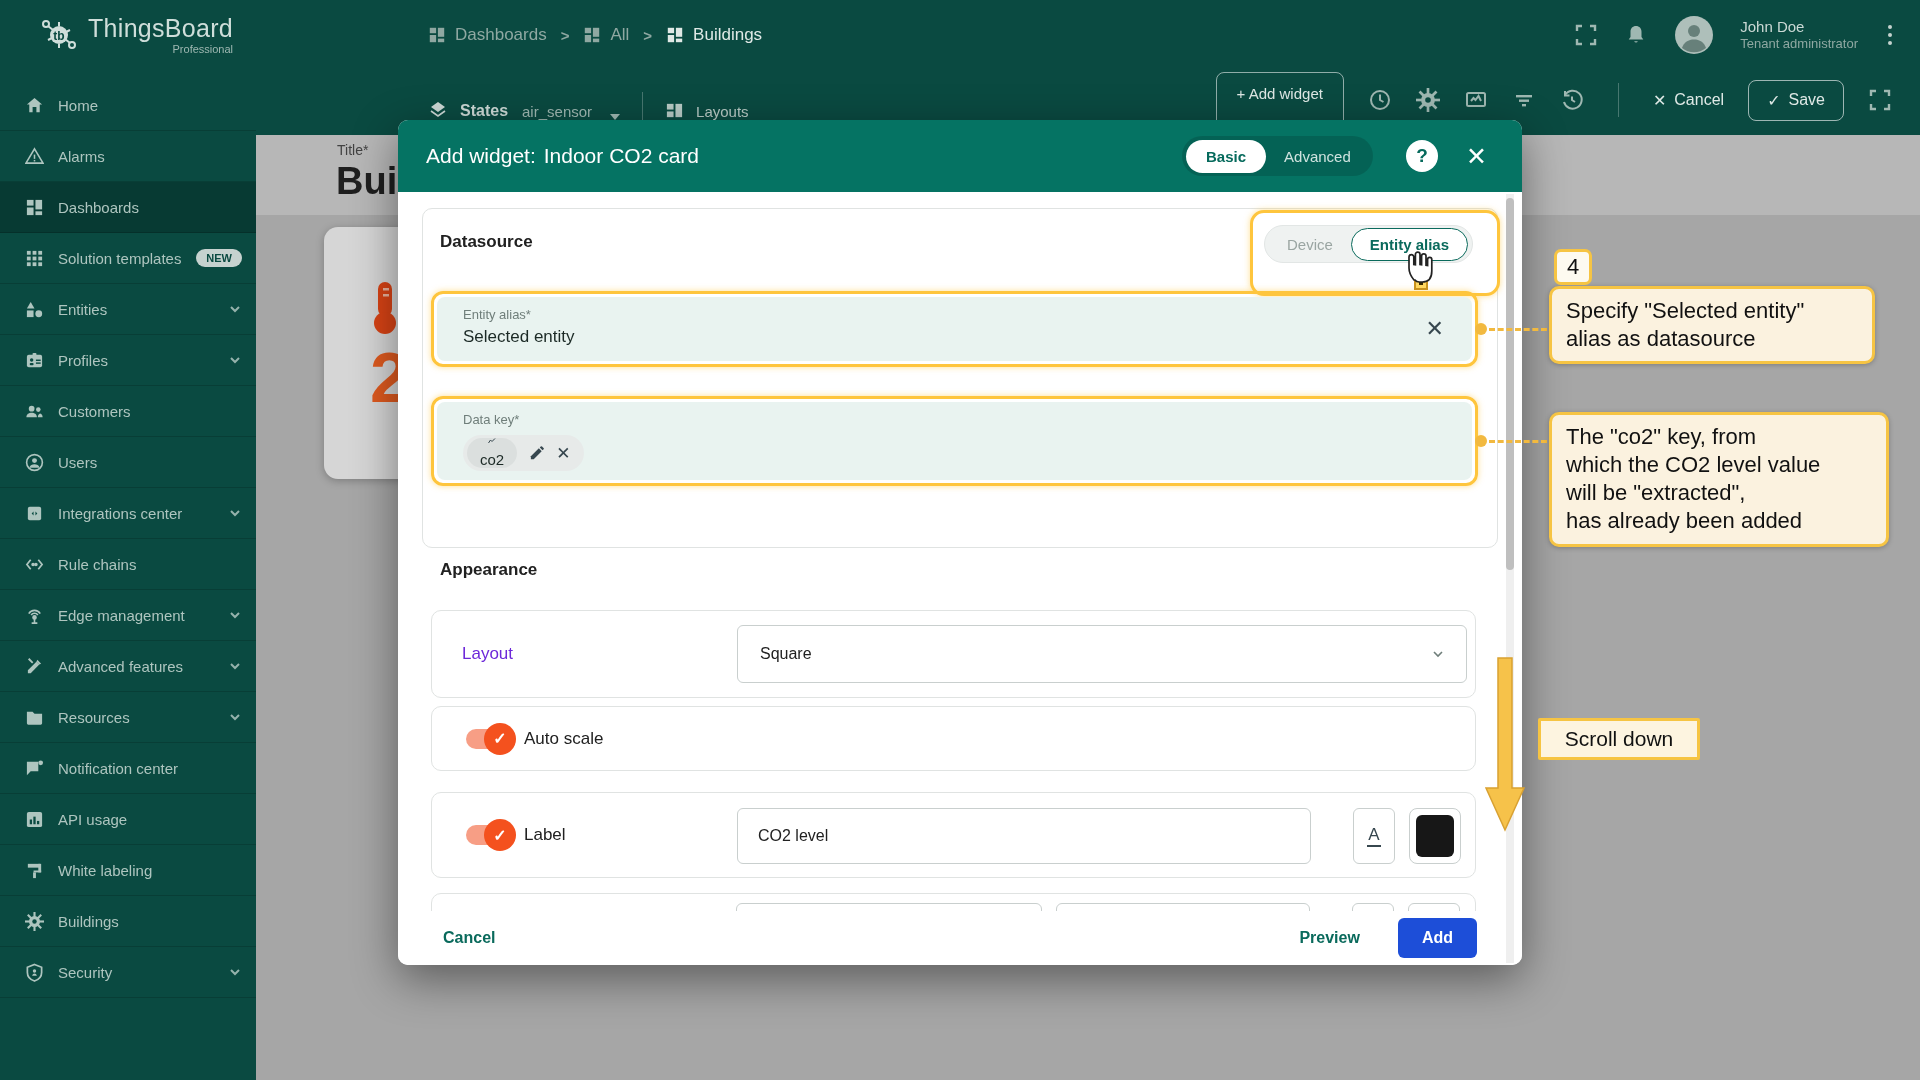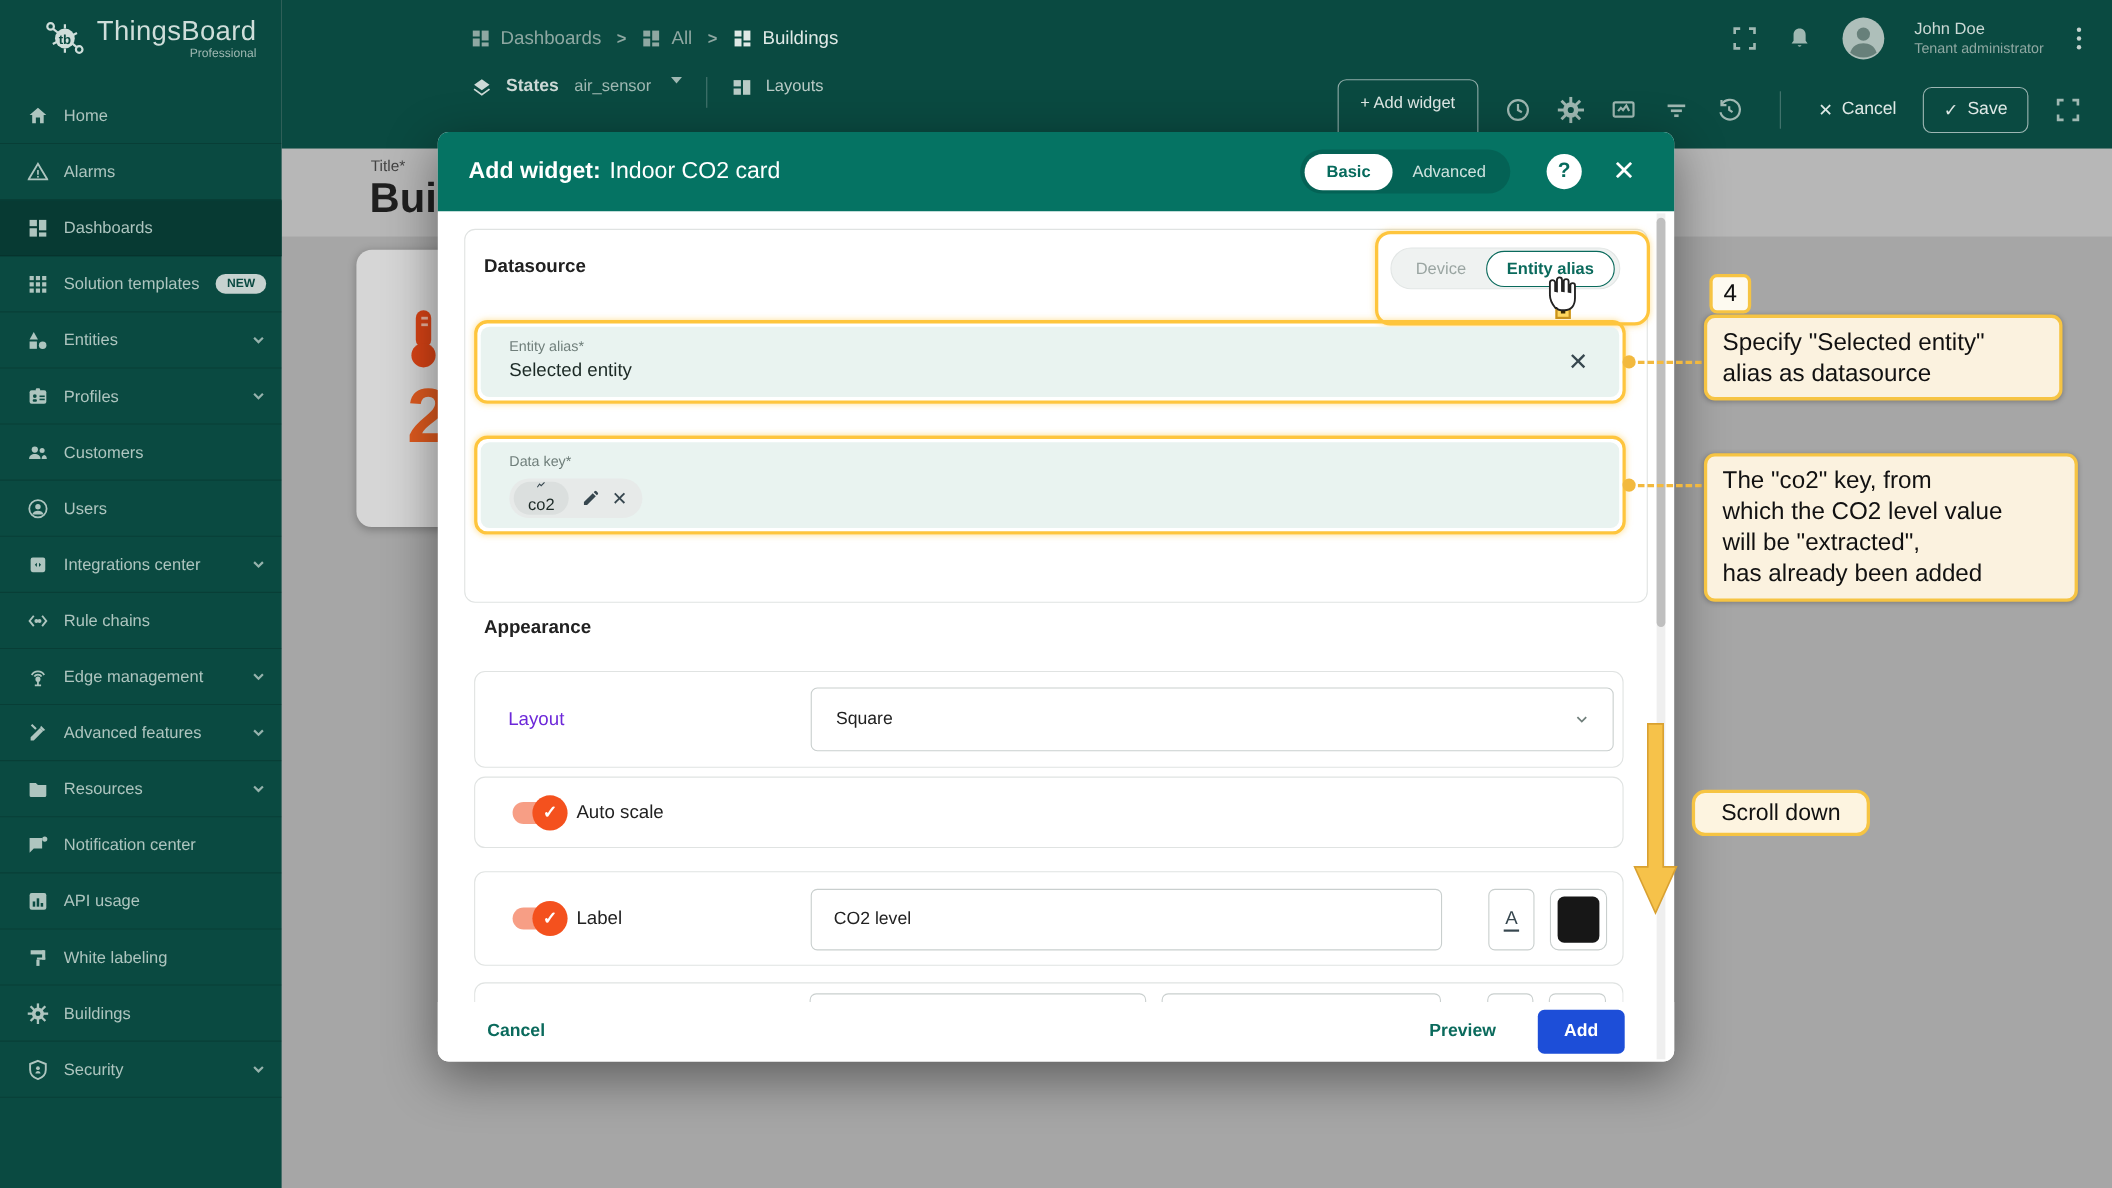--- a/index.html
+++ b/index.html
@@ -28,21 +28,21 @@
   .crumb.current { color:#dfe9e6; }
   .crumb-sep { color:#8fa8a2; font-weight:bold; font-size:15px; }
   .top-right { position:absolute; right:24px; top:0; height:70px; display:flex; align-items:center; gap:26px; }
   .userblock { line-height:1.25; }
   .user-name { font-size:15px; color:#cbd9d5; }
   .user-role { font-size:13px; color:#8fa8a2; }
   .kebab { display:flex; flex-direction:column; gap:4px; padding:4px; cursor:pointer; }
   .kebab i { width:4px; height:4px; border-radius:50%; background:#c4d2ce; }
   
   .toolbar { position:absolute; left:256px; top:70px; width:1664px; height:65px; background:#0a4a41; z-index:3; color:#b9cbc6; }
-  .tleft { position:absolute; left:172px; top:0; height:50px; display:flex; align-items:flex-start; gap:12px; }
+  .tleft { position:absolute; left:172px; top:0; height:50px; display:flex; align-items:flex-end; gap:12px; }
   .tl-states { font-weight:bold; font-size:16px; color:#cdd9d6; }
   .tl-state-val { font-size:15px; color:#9fb8b2; margin-left:2px; }
   .caret-down { display:inline-block; width:0; height:0; border-left:5px solid transparent; border-right:5px solid transparent; border-top:6px solid #9fb8b2; margin-left:6px; }
   .vdiv { width:1px; height:28px; background:rgba(255,255,255,.25); margin:0 10px; }
   .tright { position:absolute; right:28px; top:0; height:60px; display:flex; align-items:center; gap:24px; }
   .btn-add-widget { border:1px solid rgba(255,255,255,.55); border-radius:8px 8px 0 0; padding:12px 20px 26px; font-size:15px; color:#dfe9e6; background:transparent; cursor:pointer; }
   .tool-ico { width:24px; height:24px; cursor:pointer; }
   .txt-btn { display:flex; align-items:center; gap:8px; font-size:16px; color:#dfe9e6; cursor:pointer; }
   .btn-save { border:1px solid rgba(255,255,255,.6); border-radius:8px; padding:10px 18px; display:flex; gap:8px; align-items:center; font-size:16px; color:#dfe9e6; background:transparent; cursor:pointer; }
   
@@ -50,21 +50,21 @@
   .title-panel { position:absolute; left:256px; top:135px; width:1664px; height:80px; background:#b7b7b7; z-index:1; }
   .title-label { position:absolute; left:337px; top:142px; font-size:14px; color:#424242; z-index:1; }
   .title-value { position:absolute; left:336px; top:160px; font-size:38px; font-weight:bold; color:#1f1f1f; z-index:1; }
   .widget-card { position:absolute; left:324px; top:227px; width:190px; height:252px; background:#d6d6d6; border-radius:14px; box-shadow:0 2px 8px rgba(0,0,0,.25); z-index:1; }
   .widget-num { position:absolute; left:370px; top:338px; font-size:70px; font-weight:bold; color:#df5a1f; z-index:1; }
   .thermo { position:absolute; left:366px; top:280px; z-index:1; }
   
   .modal { position:absolute; left:398px; top:120px; width:1124px; height:845px; background:#fff; border-radius:10px; box-shadow:0 14px 46px rgba(0,0,0,.45); z-index:10; }
   .modal-head { position:absolute; left:0; top:0; width:100%; height:72px; background:#057363; border-radius:10px 10px 0 0; display:flex; align-items:center; padding:0 28px; }
   .modal-title { color:#fff; font-size:21px; }
-  .modal-title b { font-weight:bold; margin-right:8px; }
+  .modal-title b { font-weight:normal; margin-right:8px; }
   .mode-toggle { position:absolute; left:784px; display:flex; align-items:center; background:rgba(0,0,0,.14); border-radius:20px; height:40px; padding:0 4px; }
   .mode-basic { background:#fff; color:#066a5c; font-weight:bold; font-size:15px; border-radius:17px; padding:8px 20px; cursor:pointer; }
   .mode-adv { color:#cfe3df; font-size:15px; padding:8px 18px; cursor:pointer; }
   .help-circle { position:absolute; left:1008px; width:32px; height:32px; border-radius:50%; background:#fff; color:#066a5c; font-weight:bold; font-size:19px; display:flex; align-items:center; justify-content:center; cursor:pointer; }
   .modal-close { position:absolute; left:1068px; color:#fff; font-size:25px; cursor:pointer; }
   
   .card { position:absolute; border:1px solid #e0e3e2; border-radius:10px; background:#fff; }
   .ds-card { left:24px; top:88px; width:1076px; height:340px; }
   .sec-heading { font-size:17px; font-weight:bold; color:#212121; }
   .ds-heading { position:absolute; left:42px; top:112px; }
@@ -114,21 +114,21 @@
   .mscroll-thumb { position:absolute; left:1108px; top:78px; width:8px; height:372px; background:#bfbfbf; border-radius:4px; cursor:grab; }
   
   .cursor-wrap { position:absolute; left:1404px; top:246px; z-index:12; }
   .click-square { position:absolute; left:1414px; top:276px; width:14px; height:14px; background:#ffd75e; border:2px solid #c8921d; z-index:11; display:flex; align-items:center; justify-content:center; }
   .click-square i { width:4px; height:4px; background:#3a2a00; }
   
   .callout { position:absolute; background:#fbf2df; border:3px solid #f6c443; border-radius:10px; color:#111; font-size:22px; line-height:1.28; padding:8px 14px; white-space:pre-line; z-index:12; box-shadow:0 1px 5px rgba(0,0,0,.25); }
   .step-box { position:absolute; left:1554px; top:249px; width:38px; height:36px; background:#fdfaf0; border:3px solid #f6c443; border-radius:7px; color:#111; font-size:22px; display:flex; align-items:center; justify-content:center; z-index:13; }
   .co-1 { left:1549px; top:286px; width:326px; }
   .co-2 { left:1549px; top:412px; width:340px; }
-  .scroll-pill { position:absolute; left:1538px; top:718px; width:162px; height:42px; background:#fdf4e0; border:3px solid #f6c443; border-radius:12px; color:#111; font-size:21px; display:flex; align-items:center; justify-content:center; z-index:12; white-space:nowrap; }
+  .scroll-pill { position:absolute; left:1538px; top:718px; width:162px; height:42px; background:#fdf4e0; border:3px solid #f6c443; border-radius:2px; color:#111; font-size:21px; display:flex; align-items:center; justify-content:center; z-index:12; white-space:nowrap; }
   .conn { position:absolute; border-top:3px dashed #f2b93f; width:58px; z-index:12; }
   .conn-dot { position:absolute; width:12px; height:12px; border-radius:50%; background:#f2b93f; z-index:12; }
   .arrow-down { position:absolute; left:1482px; top:656px; z-index:12; }
 </style>
 </head>
 <body>
 
 <nav class="sidebar">
   <div class="logo">
     <svg width="42" height="42" viewBox="0 0 42 42">

